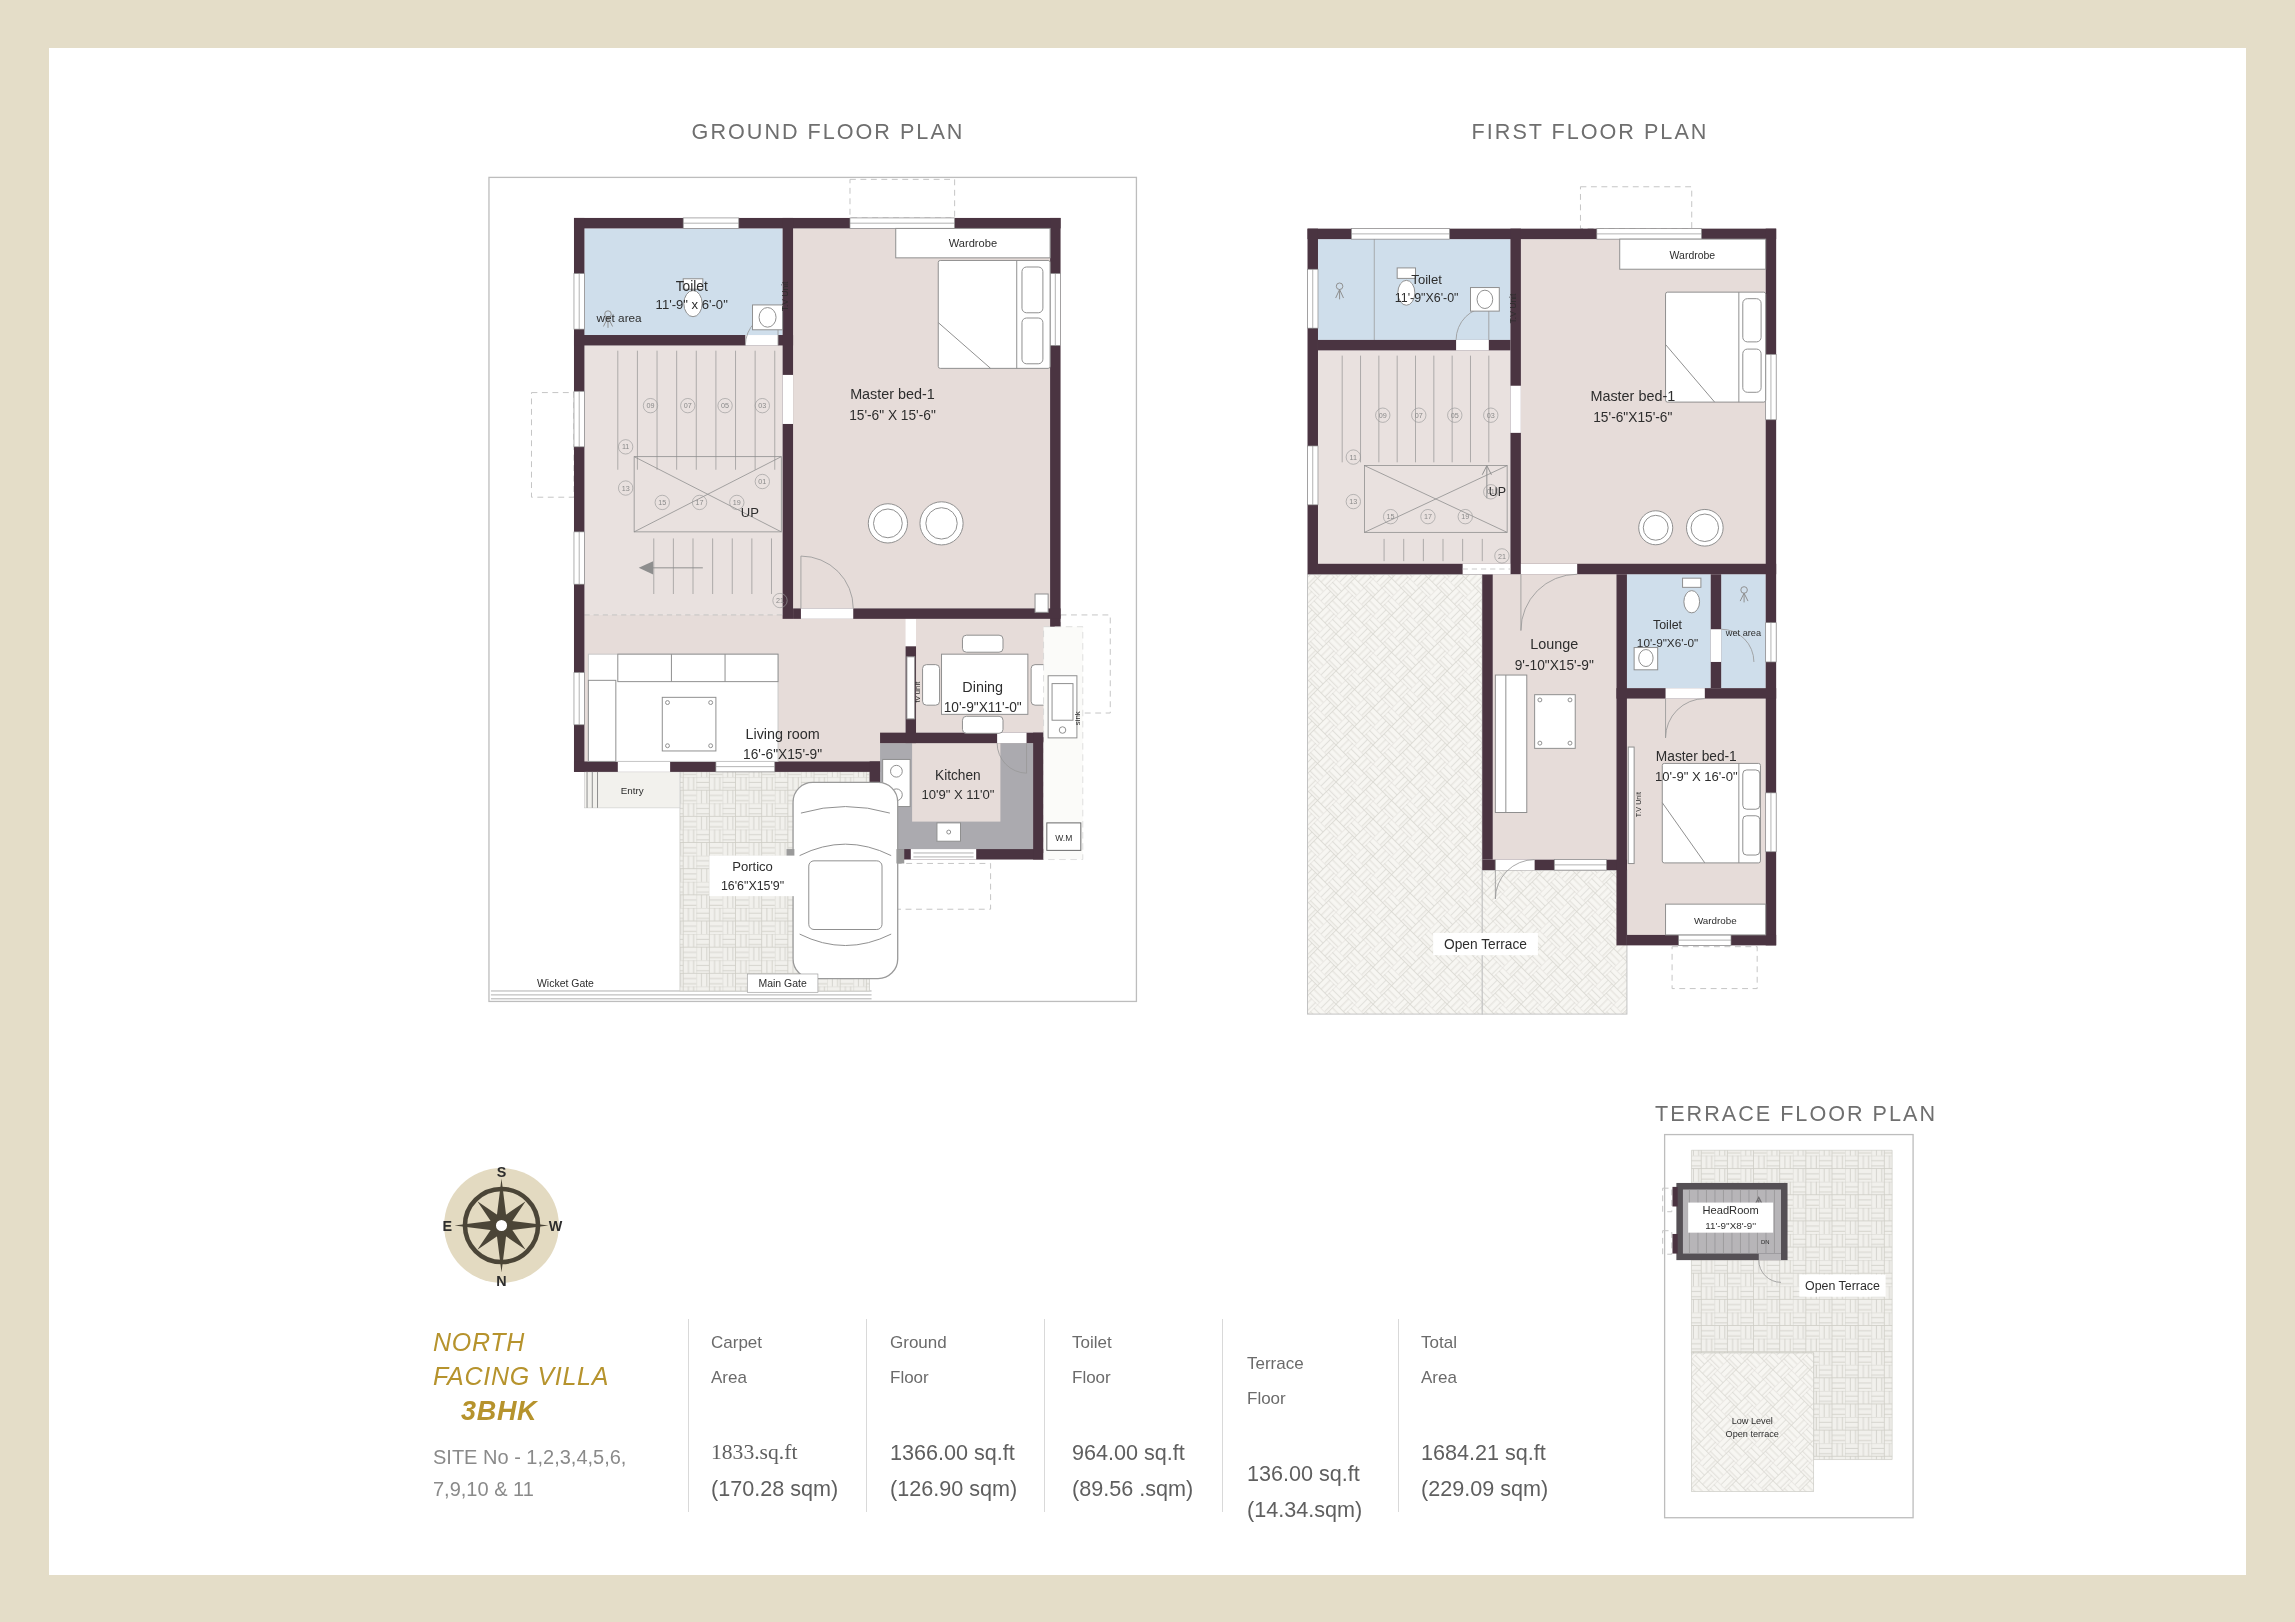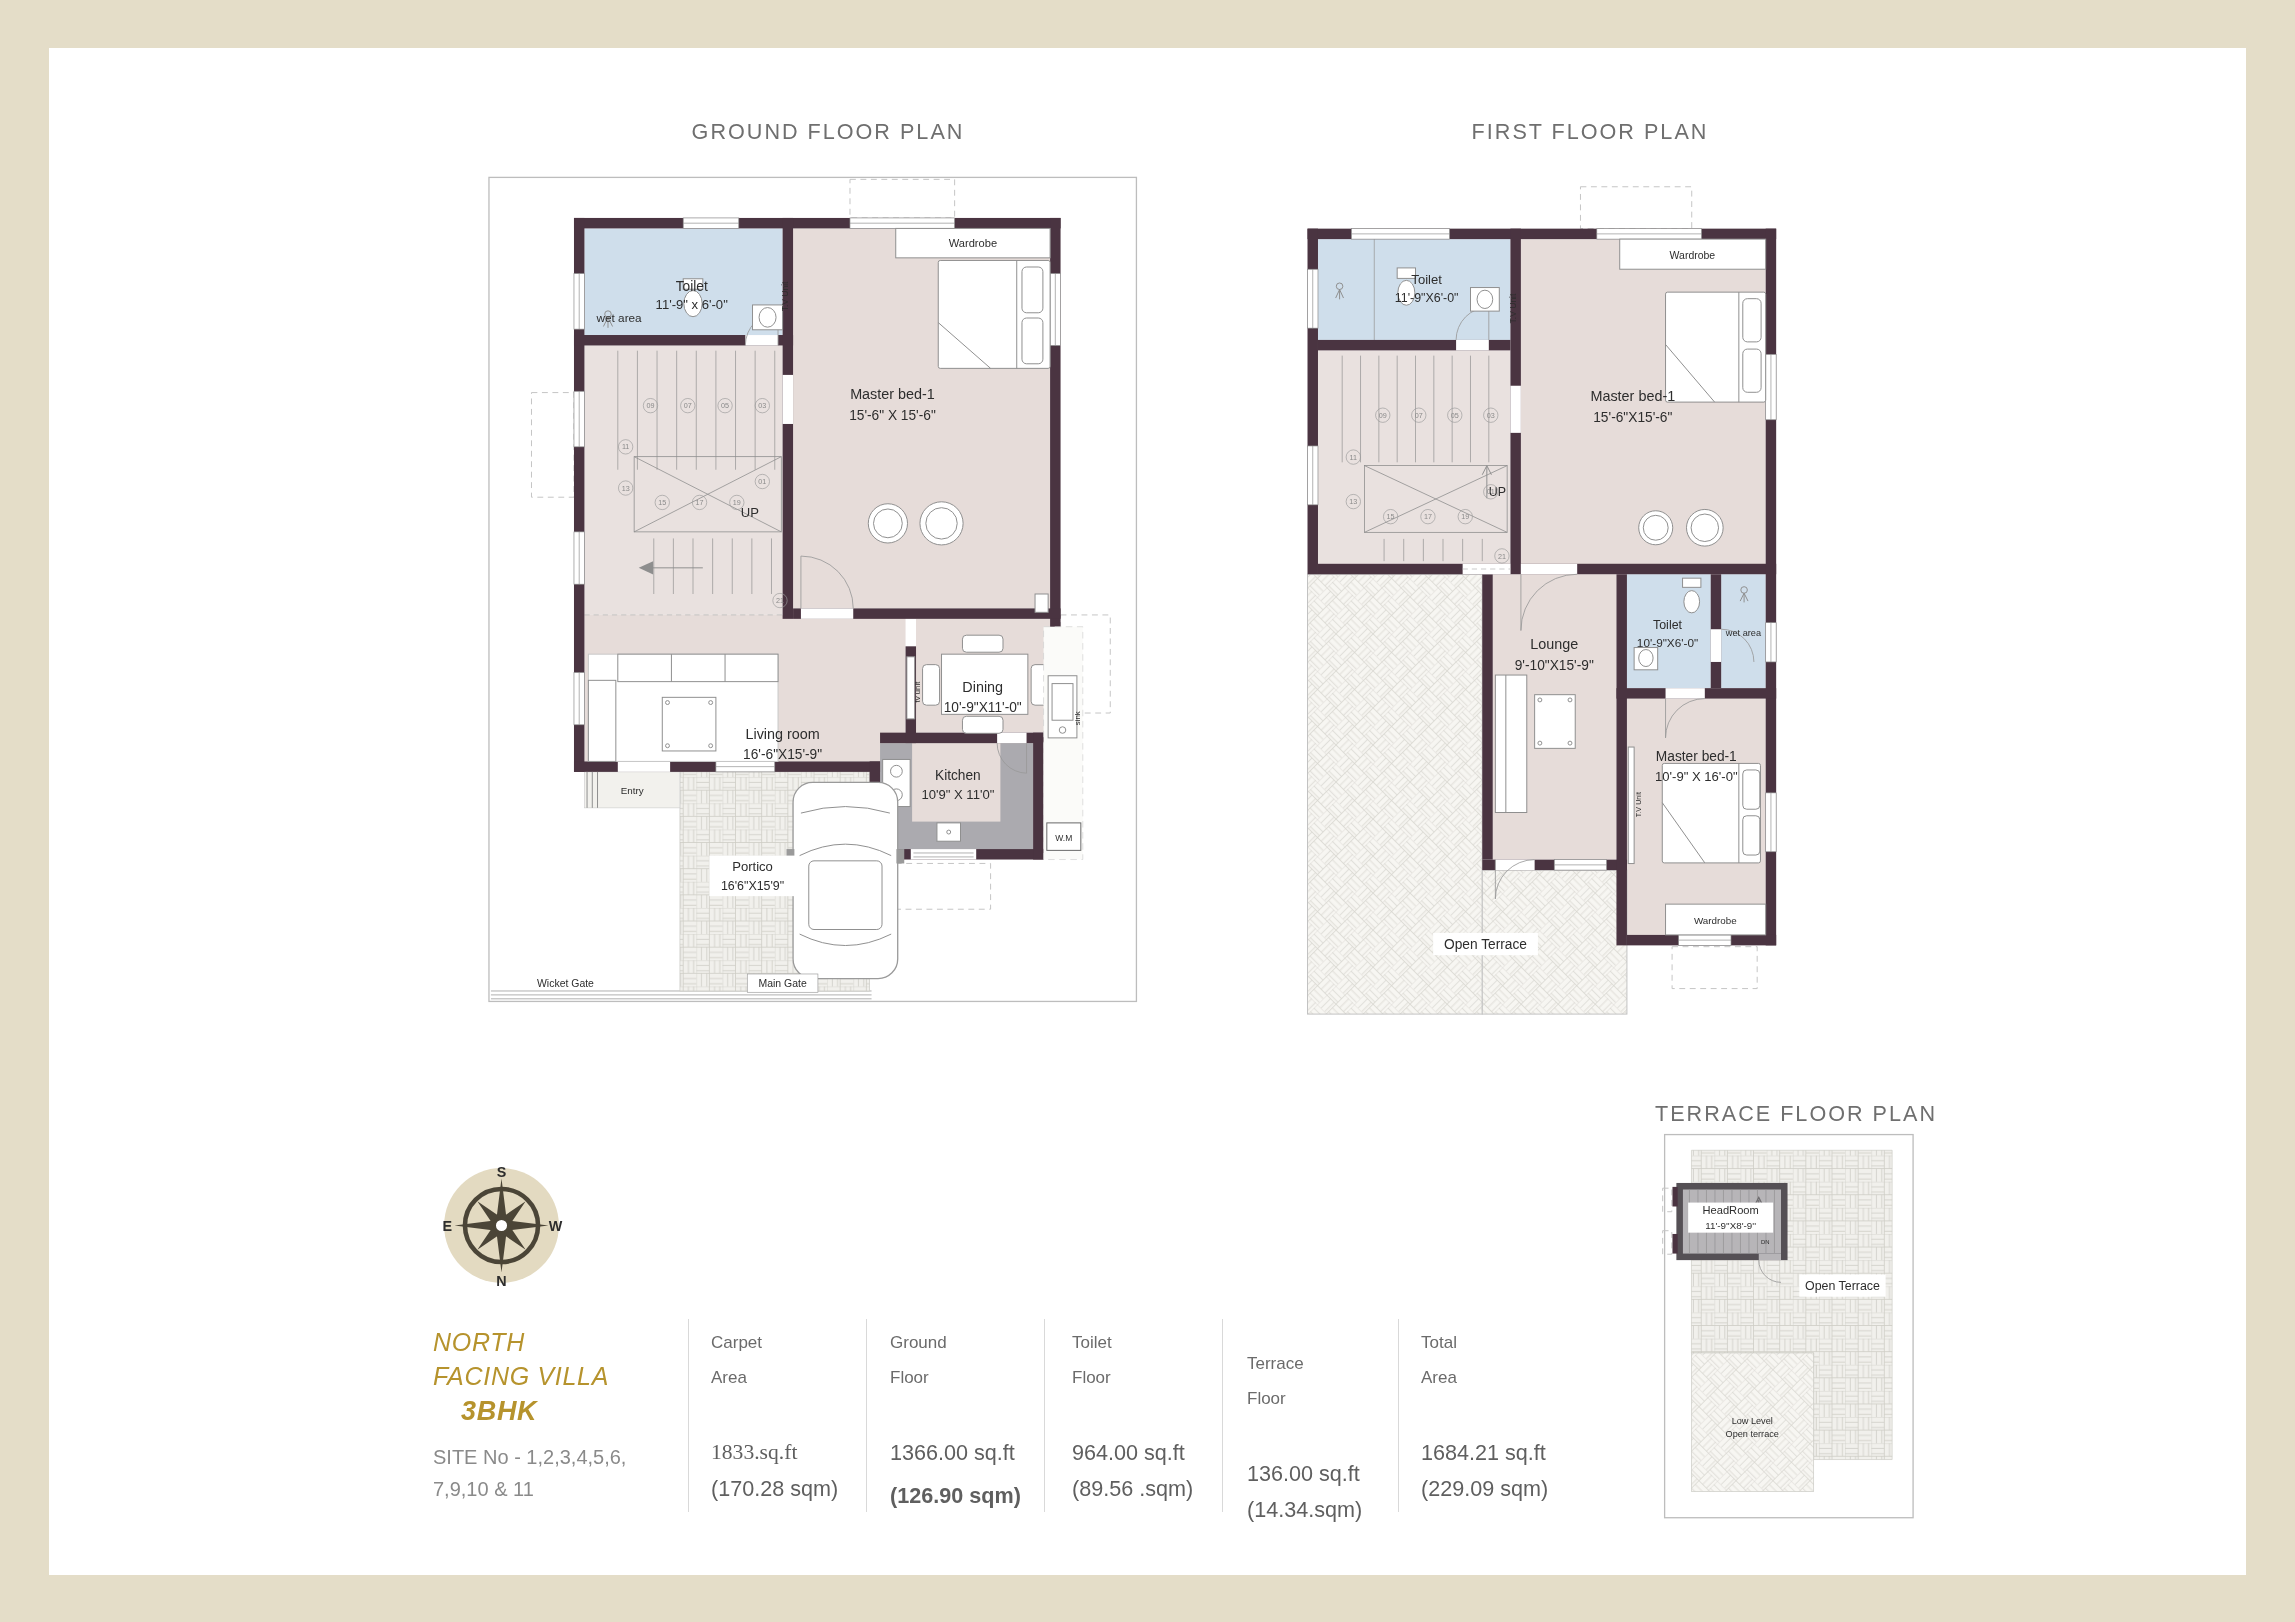--- a/index.html
+++ b/index.html
@@ -498,21 +498,21 @@
 <div class="divider" style="left:1398px;"></div>
 
 <div class="stat-col" style="left:711px;top:1325px;">
   <div class="stat-label"><span>Carpet</span><br><span>Area</span></div>
   <div class="stat-value" style="top:115px;font-family:Liberation Serif, serif;">1833.sq.ft</div>
   <div class="stat-value" style="top:151px;">(170.28 sqm)</div>
 </div>
 <div class="stat-col" style="left:890px;top:1325px;">
   <div class="stat-label"><span>Ground</span><br><span>Floor</span></div>
   <div class="stat-value" style="top:115px;">1366.00 sq.ft</div>
-  <div class="stat-value" style="top:158px;font-weight:bold;">(126.90 sqm)</div>
+  <div class="stat-value" style="top:151px;">(126.90 sqm)</div>
 </div>
 <div class="stat-col" style="left:1072px;top:1325px;">
   <div class="stat-label"><span>Toilet</span><br><span>Floor</span></div>
   <div class="stat-value" style="top:115px;">964.00 sq.ft</div>
   <div class="stat-value" style="top:151px;">(89.56 .sqm)</div>
 </div>
 <div class="stat-col" style="left:1247px;top:1346px;">
   <div class="stat-label"><span>Terrace</span><br><span>Floor</span></div>
   <div class="stat-value" style="top:115px;">136.00 sq.ft</div>
   <div class="stat-value" style="top:151px;">(14.34.sqm)</div>

